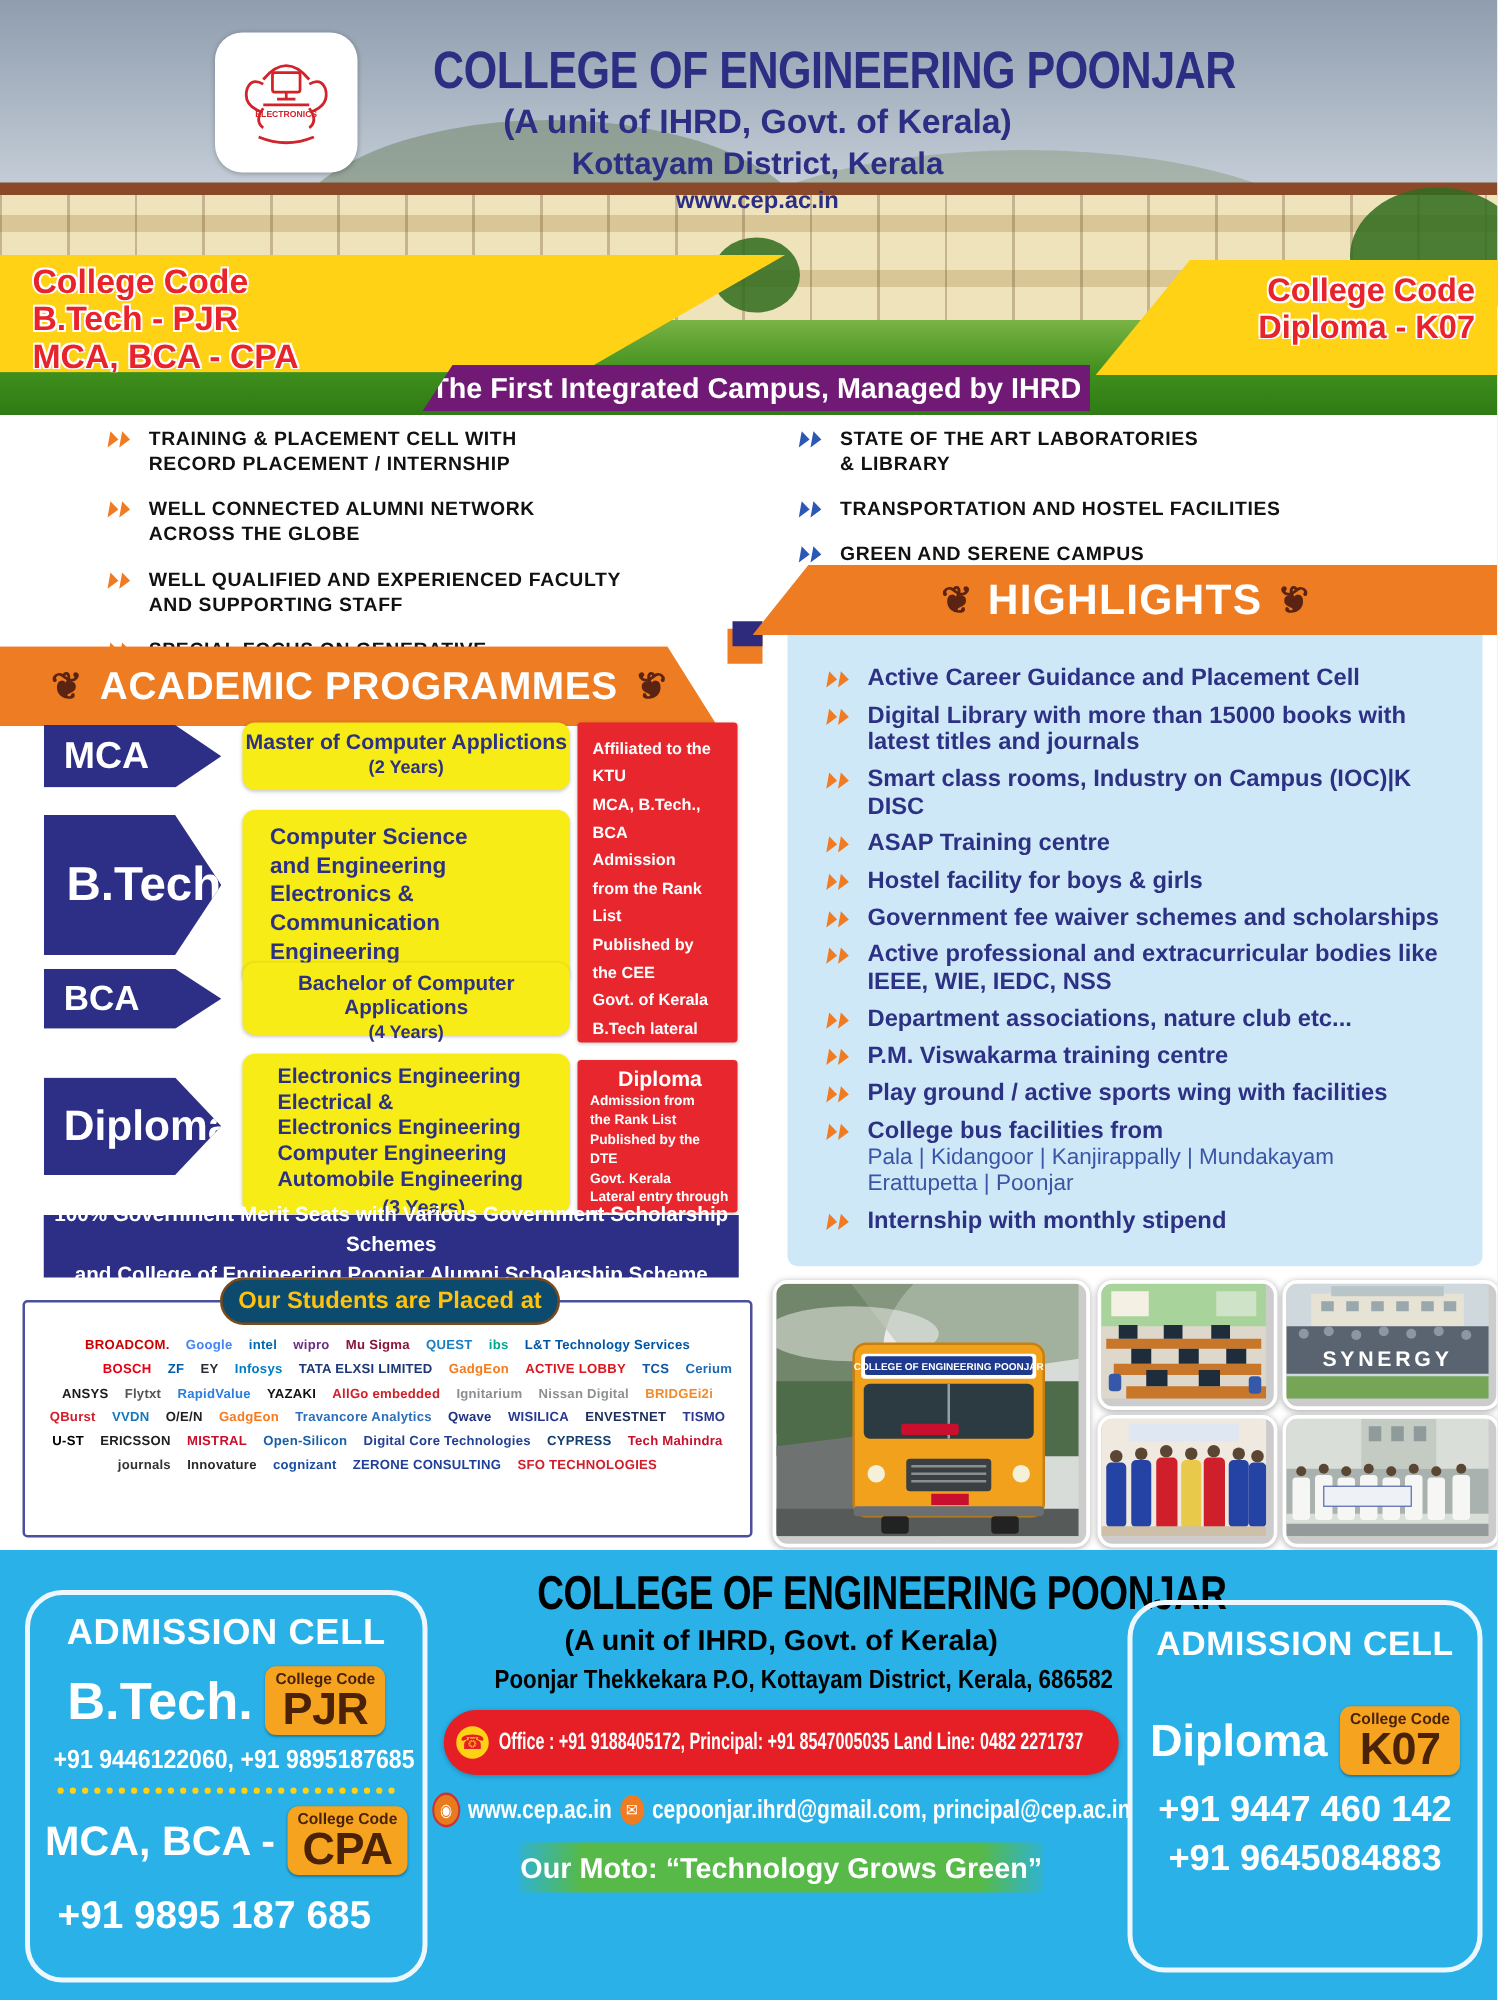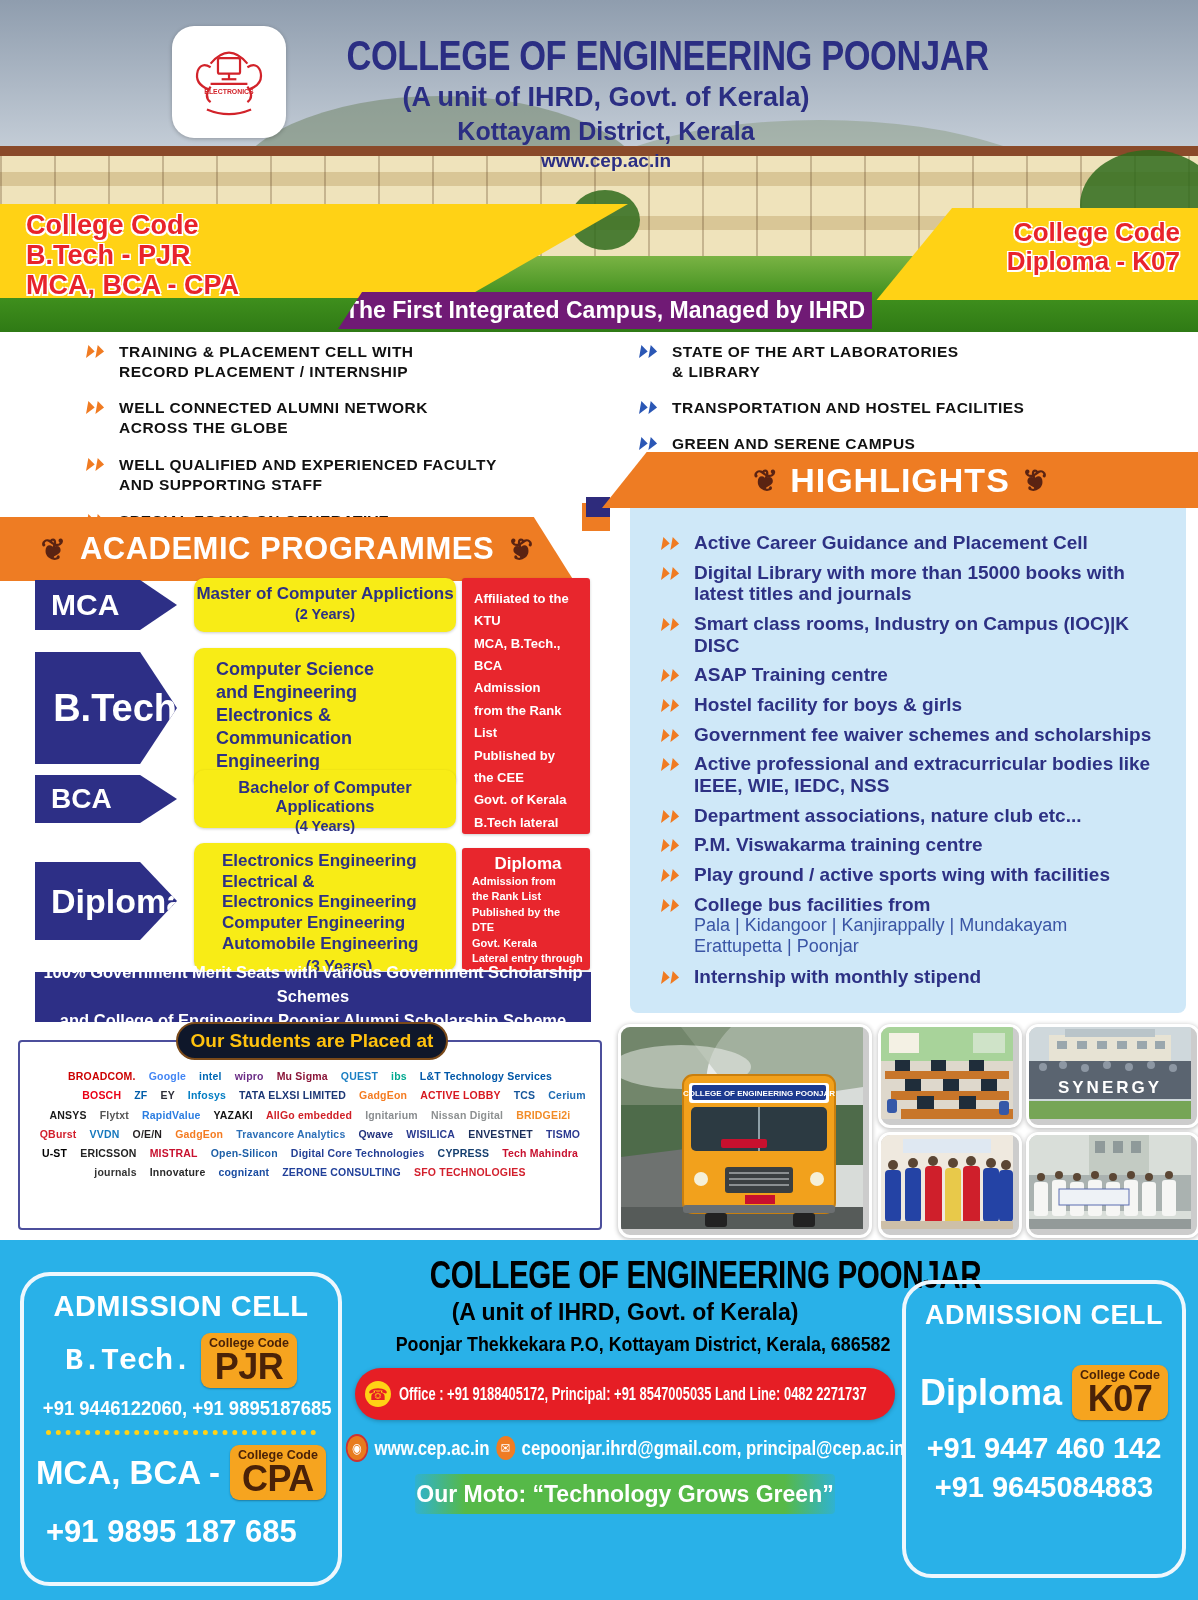--- a/index.html
+++ b/index.html
@@ -76,21 +76,21 @@
   .hl-panel{left:630px;top:508px;width:556px;height:505px;background:#cfe8f8;border-radius:0 0 8px 8px;
             padding:24px 18px 0 30px;box-sizing:border-box;}
   .hl{display:flex;margin-bottom:8px;}
   .hl .chev{margin-top:4px;}
   .hl-text{font-size:19px;font-weight:bold;color:#2d3184;line-height:1.14;}
   .hl-sub{font-size:18px;color:#3a55a5;line-height:1.18;white-space:pre-line;}
 
   
   .placed-box{left:18px;top:1040px;width:584px;height:190px;background:#fff;border:2px solid #4c4f9c;
               border-radius:4px;box-sizing:border-box;padding:26px 8px 4px 8px;}
-  .placed-pill{left:176px;top:1022px;width:268px;height:34px;background:#0f172a;border-radius:20px;
+  .placed-pill{left:176px;top:1022px;width:268px;height:34px;background:#0c4a6e;border-radius:20px;
                border:2px solid #7a4a1a;display:flex;align-items:center;justify-content:center;z-index:5;}
   .placed-pill div{color:#ffc20e;font-weight:bold;font-size:19px;}
   .logo-grid{display:flex;flex-wrap:wrap;justify-content:center;align-items:center;column-gap:13px;row-gap:3px;}
   .logo-chip{font-size:10.5px;font-weight:bold;letter-spacing:.2px;line-height:1.55;white-space:nowrap;}
 
   
   .photo{border:3px solid #fff;border-radius:12px;box-shadow:0 1px 5px rgba(0,0,0,.3);overflow:hidden;background:#ccc;}
   .photo svg{display:block;}
 
   
@@ -707,21 +707,21 @@
       </g>
       <rect x="0" y="84" width="162" height="10" fill="#939a99"></rect>
     </svg>
   </div>
 
   <div class="abs footer">
 
     <div class="abs adm-panel adm-left">
       <div class="adm-title">ADMISSION CELL</div>
       <div class="prog-row">
-        <span class="prog-name" style="font-size:30px;font-family:Liberation Mono, monospace;">B.Tech.</span>
+        <span class="prog-name" style="font-size:42px;">B.Tech.</span>
         <span class="badge">
           <span class="badge-label" style="display:block">College Code</span>
           <span class="badge-code" style="display:block">PJR</span>
         </span>
       </div>
       <div class="phones">+91 9446122060, +91 9895187685</div>
       <div class="dots"></div>
       <div class="prog-row">
         <span class="prog-name" style="font-size:33px;">MCA, BCA -</span>
         <span class="badge">

